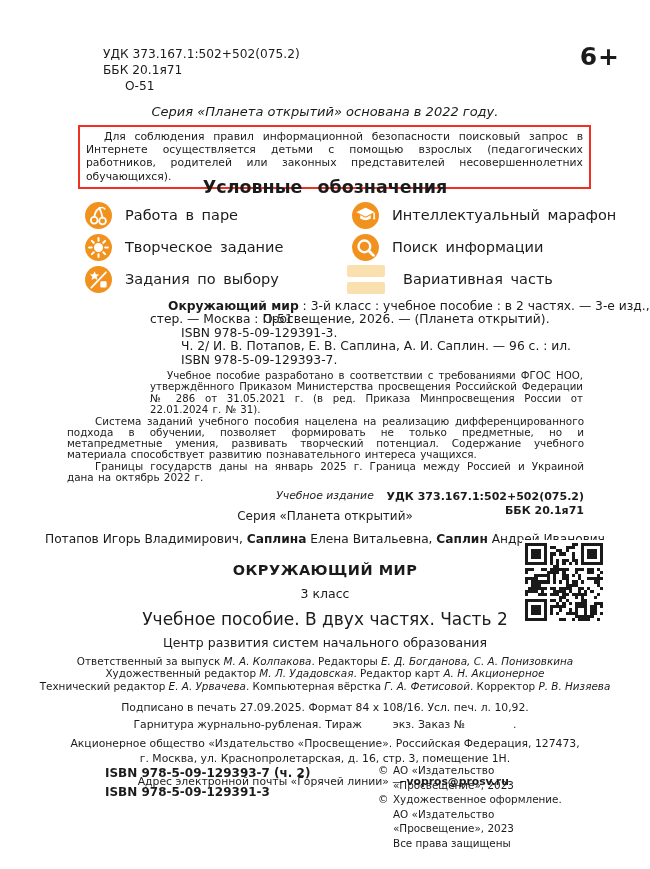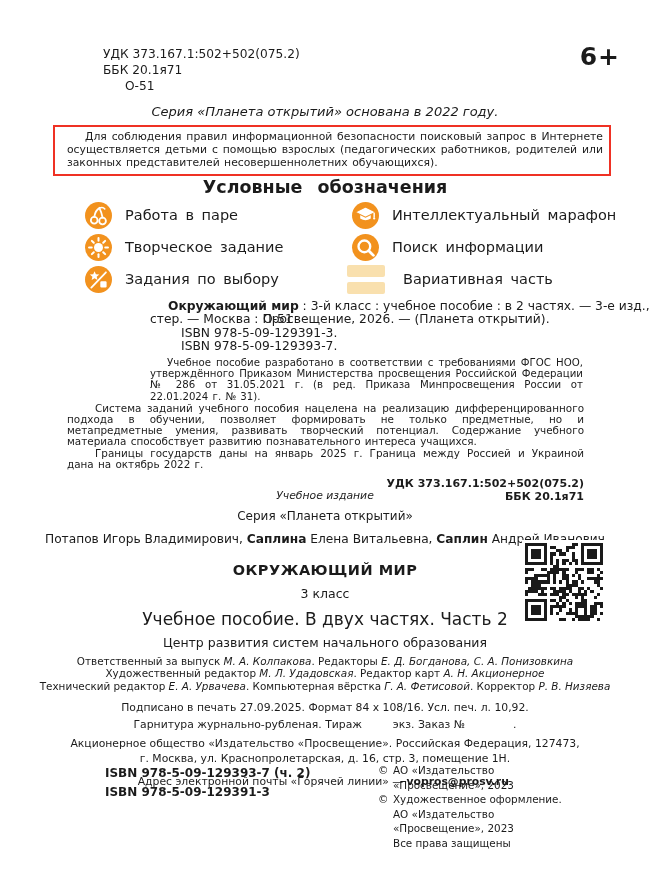--- a/index.html
+++ b/index.html
@@ -14,23 +14,23 @@
   
   .udk-top { left:103px; top:46px; font-size:12.2px; line-height:16px; }
   .udk-top .code-line { padding-left:22px; }
   .age-badge { right:30px; top:42px; font-size:25px; font-weight:600; letter-spacing:1px; }
 
   
   .series-note { left:0; right:0; top:104px; text-align:center; font-size:13px; font-style:italic; }
 
   
   .security-box {
-    left:53px; top:125px; width:558px;
+    left:78px; top:125px; width:513px;
     border:2px solid var(--c-annotation_red,#ef3124);
-    padding:3px 6px 4px 12px;
+    padding:3px 6px 4px 6px;
   }
   .security-box p { font-size:10.8px; line-height:13.2px; text-align:justify; text-indent:18px; word-spacing:1px; }
 
   
   .legend-title { left:0; right:0; top:177px; text-align:center; font-size:17.5px; font-weight:bold; word-spacing:9px; }
   .legend-grid {
     left:85px; top:199px; right:30px;
     display:grid; grid-template-columns:267px 1fr; grid-auto-rows:32px;
   }
   .li { display:flex; align-items:center; }
@@ -171,20 +171,21 @@
   </div>
 </div>
 
 <div class="abs catalog">
   <p class="cat-l1"><span style="font-weight: bold;">Окружающий мир</span><span> : 3-й класс : учебное пособие : в 2 частях. — 3-е изд.,</span></p>
   <p class="cat-l2">
     <span class="cat-code">О-51</span>
     <span>стер. — Москва : Просвещение, 2026. — (Планета открытий).</span>
   </p>
   <p class="cat-ind">ISBN 978-5-09-129391-3.</p>
+  <p class="cat-ind">Ч. 2/ И. В. Потапов, Е. В. Саплина, А. И. Саплин. — 96 с. : ил.</p>
   <p class="cat-ind">ISBN 978-5-09-129393-7.</p>
   <p class="annot1">Учебное пособие разработано в соответствии с требованиями ФГОС НОО, утверждённого Приказом Министерства просвещения Российской Федерации № 286 от 31.05.2021 г. (в ред. Приказа Минпросвещения России от 22.01.2024 г. № 31).</p>
   <p class="annot2">Система заданий учебного пособия нацелена на реализацию дифференцированного подхода в обучении, позволяет формировать не только предметные, но и метапредметные умения, развивать творческий потенциал. Содержание учебного материала способствует развитию познавательного интереса учащихся.</p>
   <p class="annot2">Границы государств даны на январь 2025 г. Граница между Россией и Украиной дана на октябрь 2022 г.</p>
   <div class="udk-bottom">
     <div>УДК 373.167.1:502+502(075.2)</div>
     <div>ББК 20.1я71</div>
   </div>
 </div>
 

